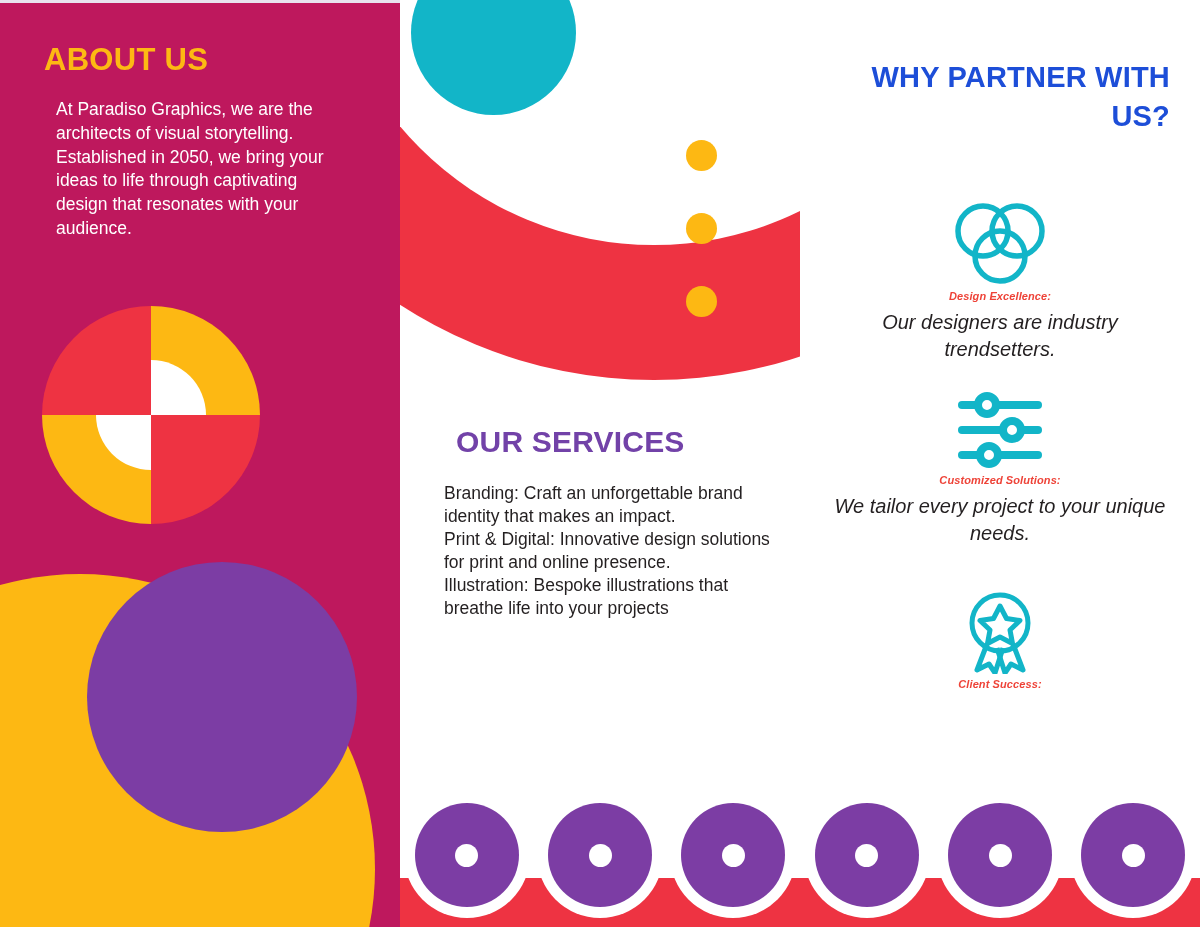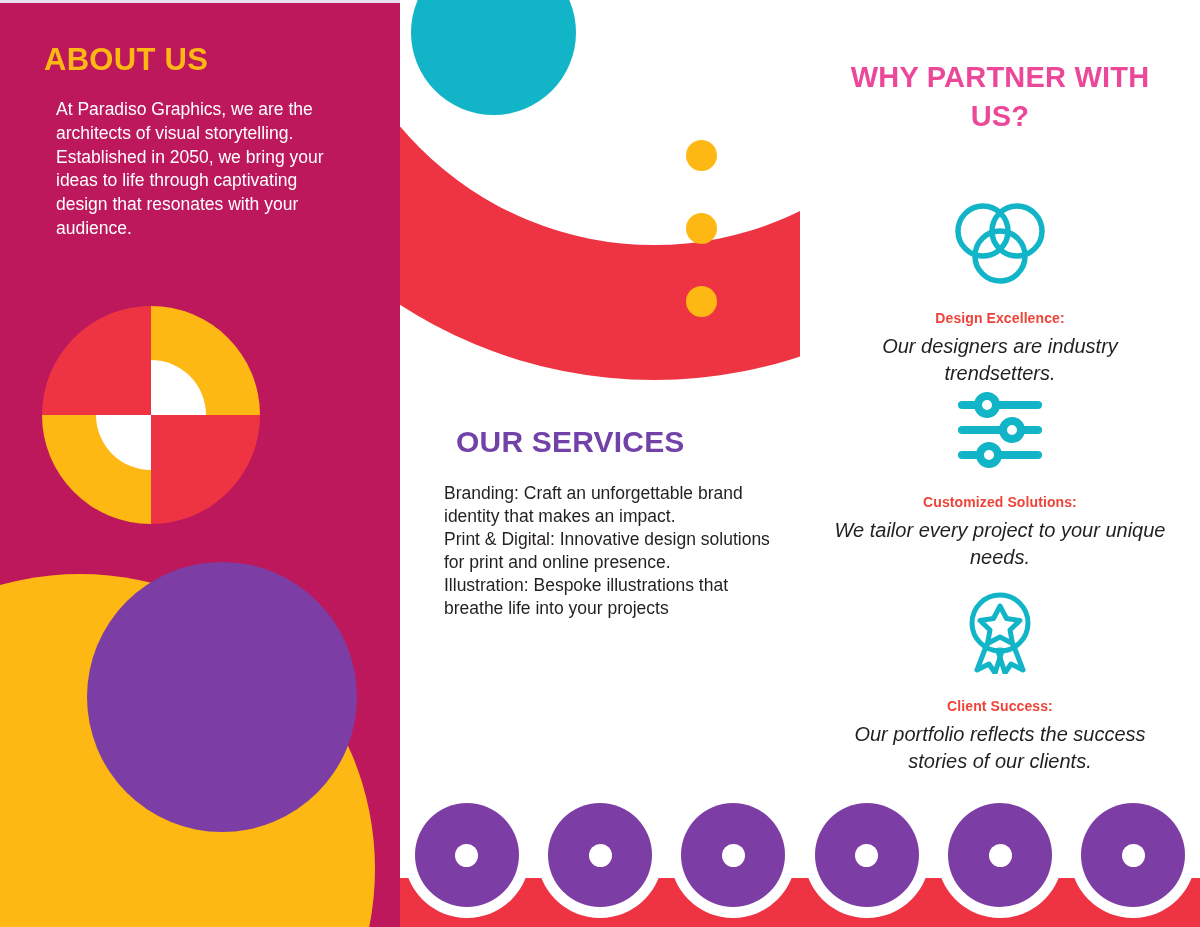--- a/index.html
+++ b/index.html
@@ -174,26 +174,26 @@
     width: 400px;
     height: 927px;
     background: #ffffff;
     overflow: hidden;
   }
   .why-title {
     position: absolute;
     left: 30px;
     top: 58px;
     width: 340px;
-    text-align: center;
+    text-align: right;
     font-size: 29px;
     font-weight: bold;
     line-height: 1.33;
     letter-spacing: 0.2px;
-    color: #ec4899;
+    color: #1d4ed8;
     margin: 0;
     z-index: 10;
   }
   .feature {
     position: absolute;
     left: 25px;
     width: 350px;
     text-align: center;
     z-index: 10;
   }
@@ -204,25 +204,26 @@
   .feature-icon {
     height: 88px;
     display: flex;
     align-items: center;
     justify-content: center;
   }
   .feature-2 .feature-icon { height: 80px; }
   .feature-3 .feature-icon { height: 82px; }
 
   .feature-title {
-    font-size: 14px;
+    font-size: 11px;
     font-weight: bold;
     color: #EE4338;
-    margin: 24px 0 7px 0;
+    margin: 4px 0 7px 0;
     letter-spacing: 0.1px;
+    font-style: italic;
   }
   .feature-desc {
     font-size: 20px;
     font-style: italic;
     line-height: 1.35;
     color: #231f20;
     margin: 0;
   }
 
   
@@ -352,21 +353,20 @@
         <svg width="86" height="82" viewBox="0 0 86 82">
           <g fill="none" stroke="#12B5C8" stroke-width="5" stroke-linejoin="round">
             <path d="M30 52 L20 78 L32 72 L38 81 L46 56"></path>
             <path d="M56 52 L66 78 L54 72 L48 81 L40 56"></path>
             <circle cx="43" cy="31" r="28"></circle>
             <path d="M43 14 L49.5 26.5 L63 28.5 L53 38 L55.5 51.5 L43 45 L30.5 51.5 L33 38 L23 28.5 L36.5 26.5 Z"></path>
           </g>
         </svg>
       </div>
       <div class="feature-title">Client Success:</div>
-      <p class="feature-desc">Our portfolio reflects the success stories of our clients.</p>
     </div>
   </div>
 
   <div class="bottom-band"></div>
   <div id="band-donuts">
       <div class="band-donut" style="left: 403.667px; top: 792px;"></div>
       <div class="band-donut-core" style="left: 414.667px; top: 803px;"></div>
       <div class="band-donut-hole" style="left: 455.167px; top: 843.5px;"></div>
       <div class="band-donut" style="left: 537px; top: 792px;"></div>
       <div class="band-donut-core" style="left: 548px; top: 803px;"></div>

